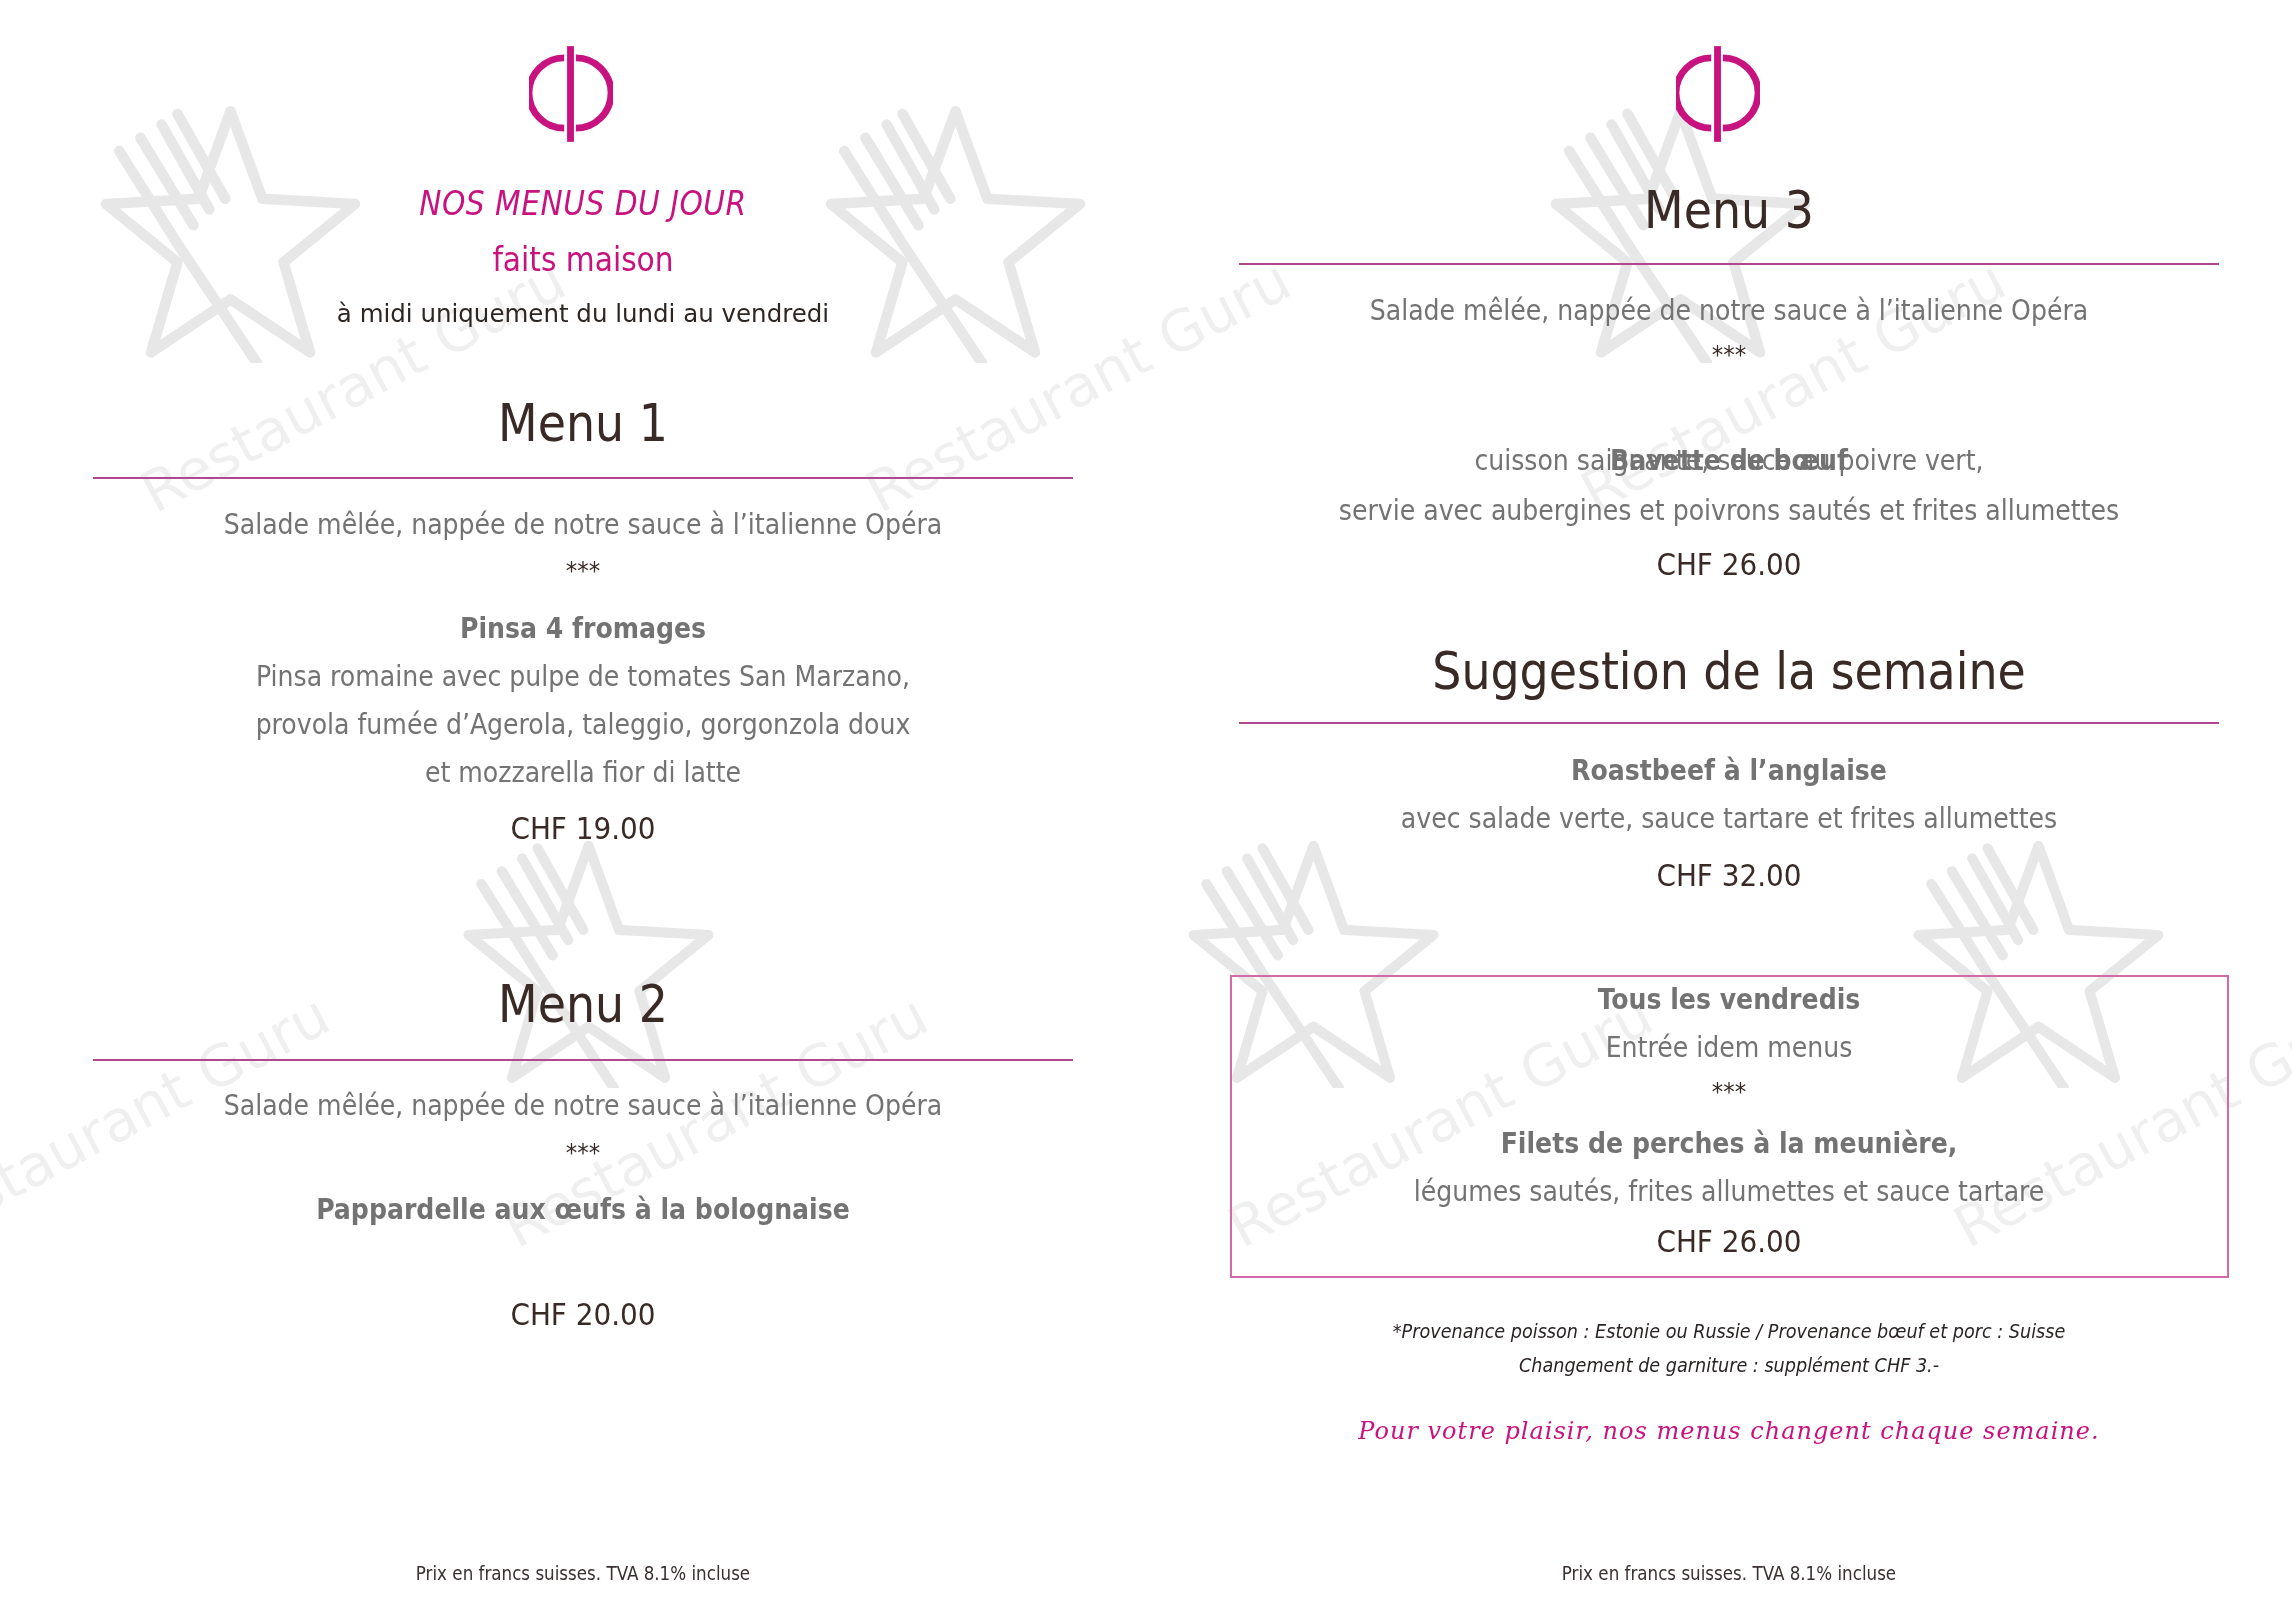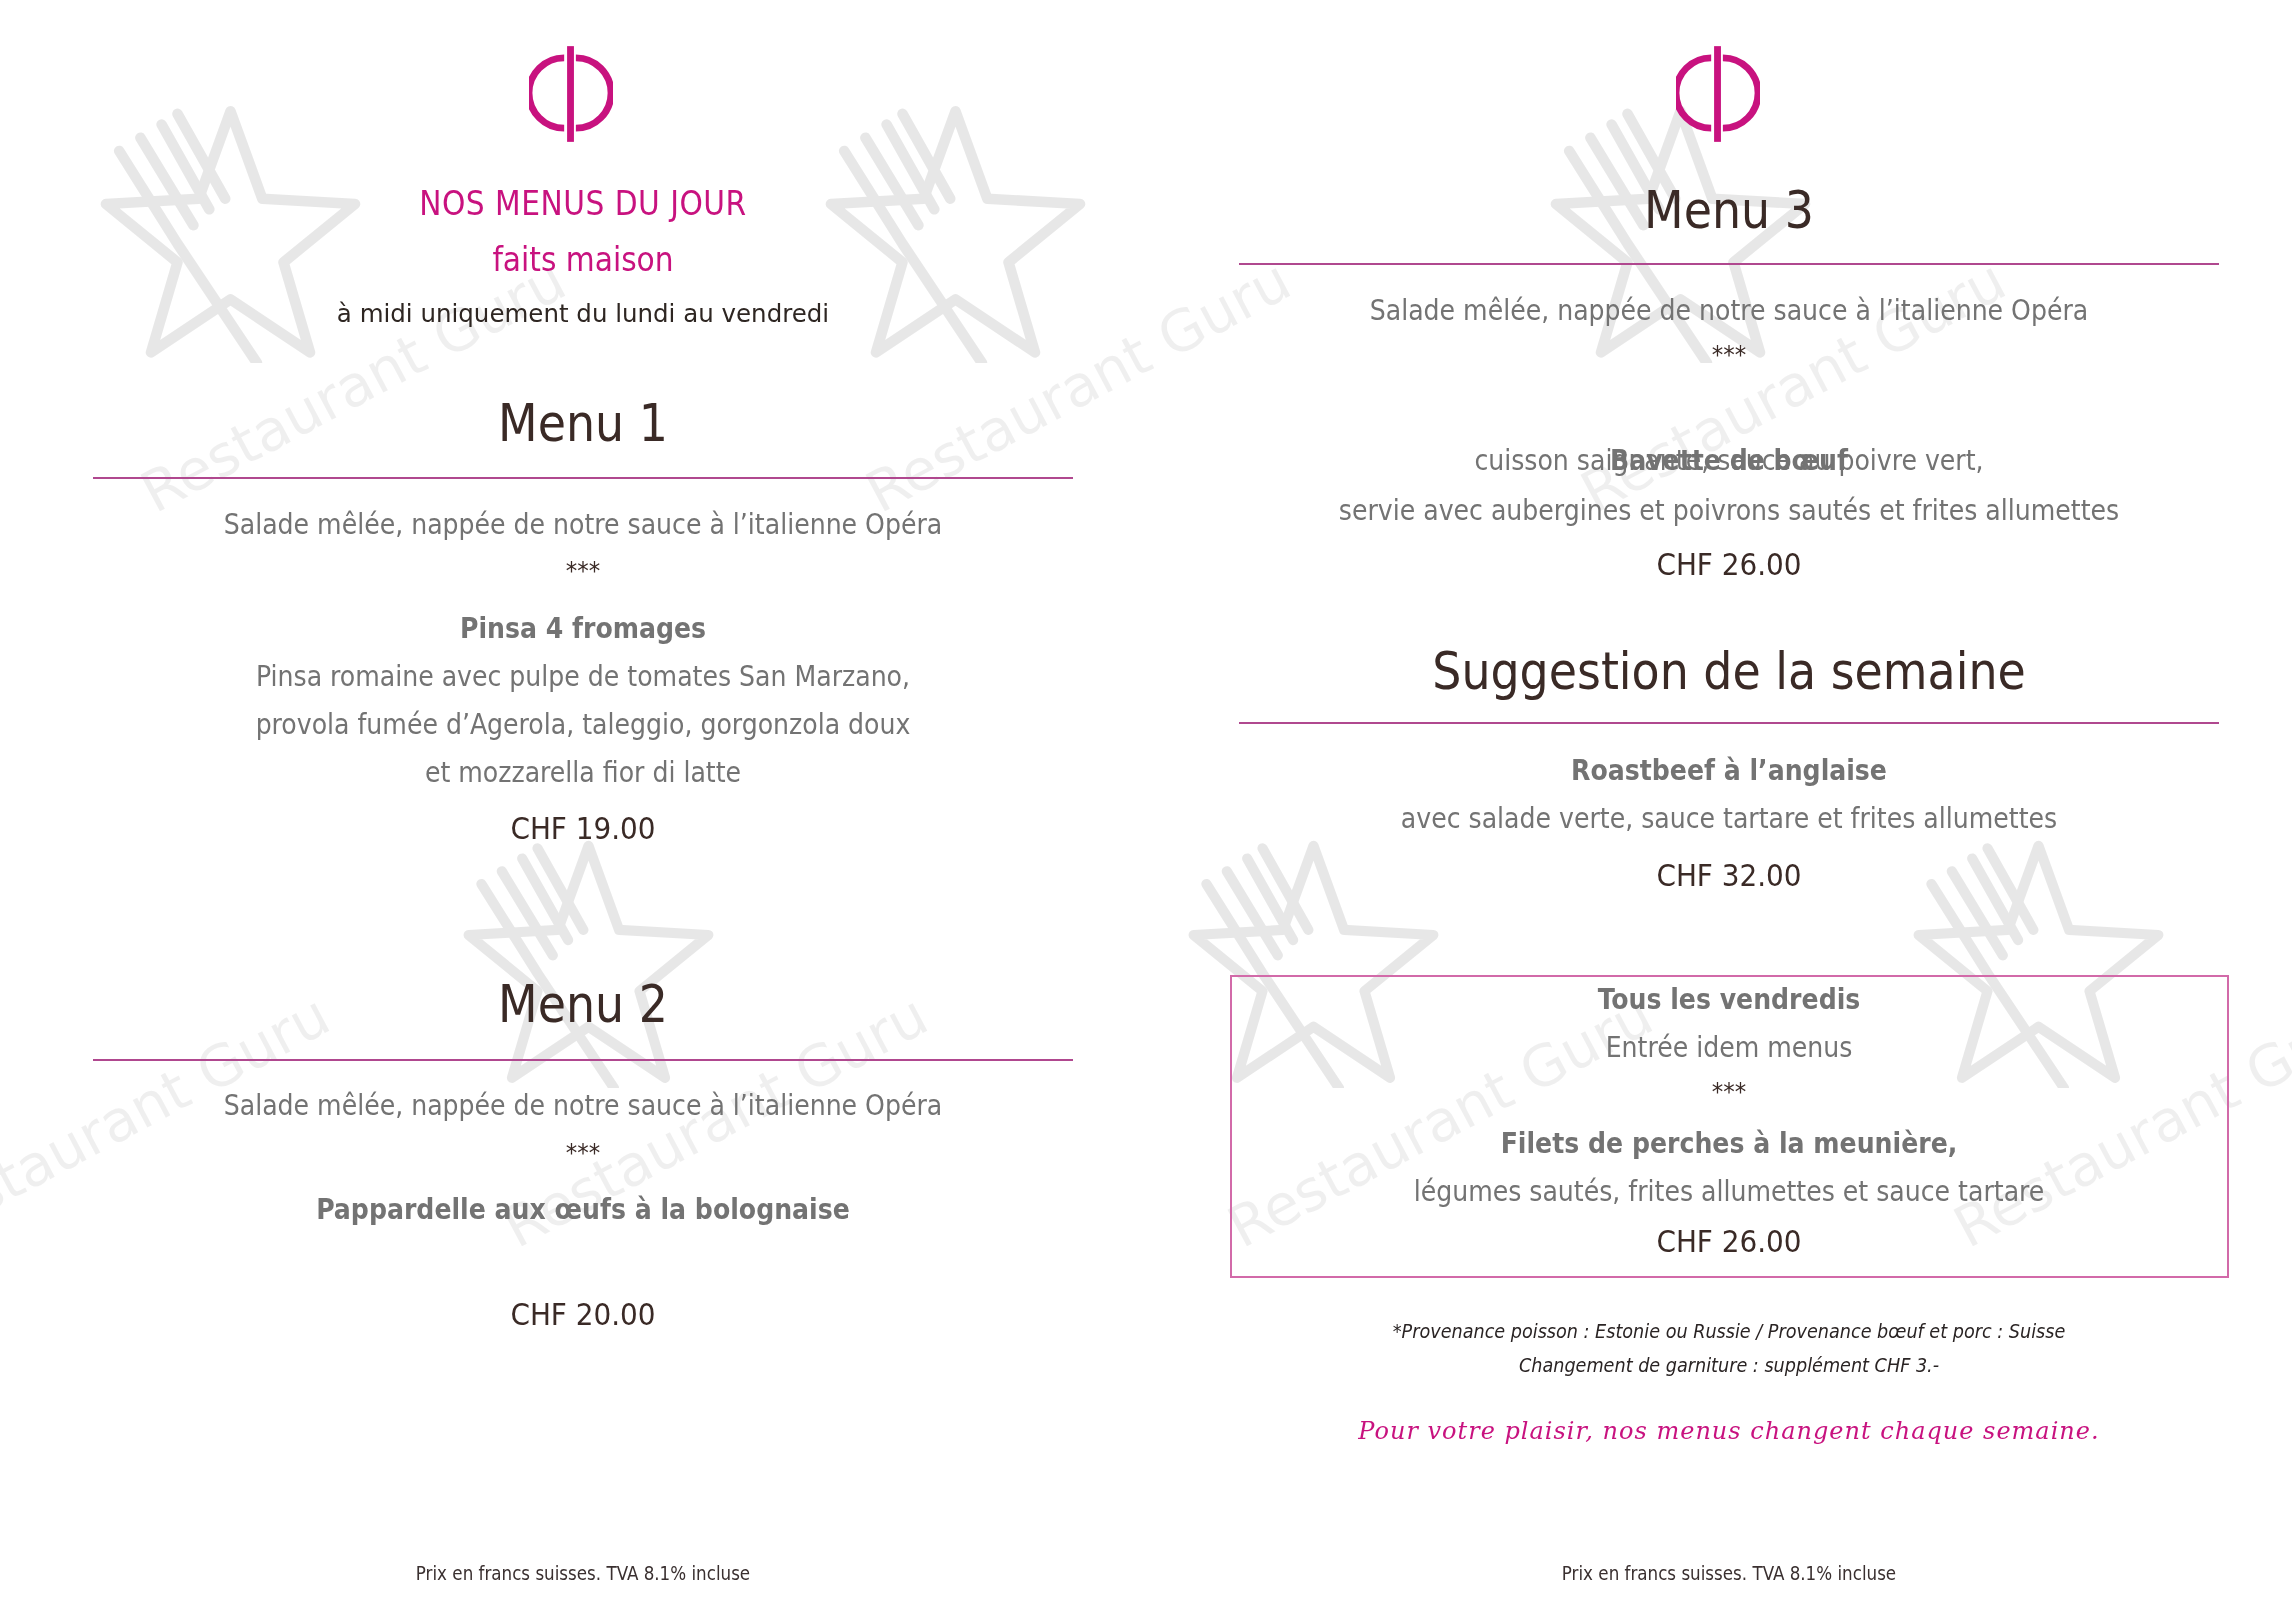--- a/index.html
+++ b/index.html
@@ -8,21 +8,21 @@
     font-family:"DejaVu Sans Condensed","DejaVu Sans", sans-serif; color:#3a2a26;
   }
   .page { position:absolute; top:0; height:1621px; }
   .page.left { left:0; width:1166px; }
   .page.right { left:1166px; width:1126px; }
   .wm { position:absolute; pointer-events:none; opacity:0.09; }
   .wm-text { position:absolute; font-family:"DejaVu Sans", sans-serif; font-size:57px; color:#000; opacity:0.06; transform:rotate(-28deg); white-space:nowrap; pointer-events:none; }
   .center { position:absolute; left:0; right:0; text-align:center; }
   .logo { position:absolute; }
   .magenta { color:#c8127f; }
-  .head1 { font-size:33px; letter-spacing:0.5px; }
+  .head1 { font-size:33px; letter-spacing:0.5px;font-style:italic; }
   .head2 { font-size:33px;text-align:center; }
   .sub { font-size:24.5px; color:#2e2622; font-family:"DejaVu Sans", sans-serif; }
   .title { font-size:51px; color:#3a2a26; font-family:"DejaVu Sans Condensed","DejaVu Sans", sans-serif; }
   .rule { position:absolute; height:2px; background:#b0488f; }
   .body { font-size:28px; color:#737373; }
   .bold { font-weight:bold; }
   .stars { font-size:25.5px; color:#3a2a26; }
   .price { font-size:31px; color:#3a2a26; }
   .box { position:absolute; border:2px solid #d26aa9; }
   .foot { font-size:18.6px; color:#3a3030; font-family:"DejaVu Sans Condensed","DejaVu Sans", sans-serif; }

